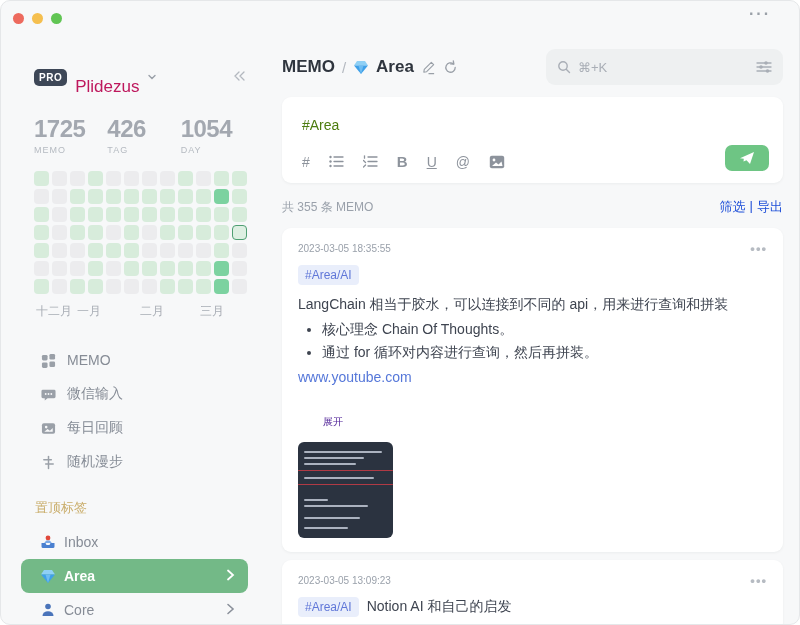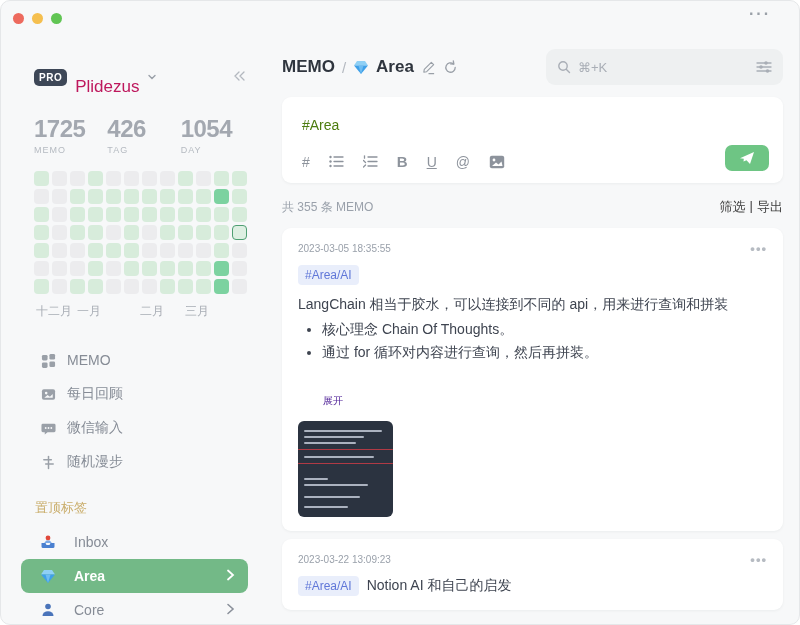--- a/index.html
+++ b/index.html
@@ -34,21 +34,21 @@
   .hm-cell.lv3 { background:#ddefe2; border:1.5px solid #4f9f73; }
   .months { position:relative; margin-top:9px; height:15px; width:213px; }
   .months span { position:absolute; top:0; font-size:12px; color:#a8adb5; }
 
   .nav { margin-top:25px; display:flex; flex-direction:column; }
   .nav-item { height:34px; display:flex; align-items:center; gap:11px; padding-left:7px; color:#868c96; font-size:14px; cursor:default; }
   .nav-item .ico { color:#9aa0a8; display:flex; }
 
   .pinned-header { margin-top:20px; font-size:13px; color:#c9ac69; padding-left:1px; }
   .pinned { margin-top:8px; display:flex; flex-direction:column; }
-  .pinned-item { height:34px; width:227px; margin-left:-13px; padding-left:19px; display:flex; align-items:center; gap:18px; border-radius:8px; font-size:14px; color:#868c96; }
+  .pinned-item { height:34px; width:227px; margin-left:-13px; padding-left:19px; display:flex; align-items:center; gap:8px; border-radius:8px; font-size:14px; color:#868c96; }
   .pinned-item .chev { margin-left:auto; margin-right:13px; color:#8b919b; }
   .pinned-item.active { background:#73b987; color:#fff; font-weight:700; }
   .pinned-item.active .chev { color:#fff; }
 
   
   .main { position:absolute; left:281px; top:34px; right:16px; bottom:0; }
   .main-header { margin-top:14px; height:36px; display:flex; align-items:center; }
   .breadcrumb { display:flex; align-items:center; gap:7px; }
   .bc-root,.bc-current { font-size:17px; font-weight:700; color:#2f353e; }
   .bc-sep { font-size:15px; color:#b4b9c0; }
@@ -60,21 +60,21 @@
   .composer { margin-top:12px; background:#fff; border-radius:9px; padding:20px 20px 13px 20px; box-shadow:0 1px 3px rgba(25,30,40,.05); position:relative; }
   .composer-text { font-size:14px; color:#4d7c0f; }
   .composer-toolbar { margin-top:20px; display:flex; align-items:center; gap:19px; color:#8d939c; }
   .tb { font-size:14px; display:flex; align-items:center; }
   .tb.bold { font-weight:700; font-size:15px; }
   .tb.underline { text-decoration:underline; }
   .send-btn { position:absolute; right:14px; bottom:12px; width:44px; height:26px; background:#6ec584; border:none; border-radius:7px; display:flex; align-items:center; justify-content:center; cursor:pointer; }
 
   .list-bar { margin-top:16px; height:16px; display:flex; align-items:center; }
   .count-text { font-size:12px; color:#9aa1ab; }
-  .list-actions { margin-left:auto; font-size:13px; color:#404040; display:flex; gap:4px; }
+  .list-actions { margin-left:auto; font-size:13px; color:#1d4ed8; display:flex; gap:4px; }
 
   .memo-card { margin-top:13px; background:#fff; border-radius:9px; padding:13px 16px 14px 16px; box-shadow:0 1px 3px rgba(25,30,40,.05); }
   .memo-card + .memo-card { margin-top:8px; }
   .memo-head { display:flex; align-items:center; }
   .memo-time { font-size:10px; color:#9aa1ab; }
   .memo-more { margin-left:auto; color:#b6bbc2; font-size:13px; font-weight:700; letter-spacing:1px; cursor:pointer; }
   .tag-chip { display:inline-block; background:#e9eefb; color:#6077d8; font-size:12px; padding:3px 7px; border-radius:4px; }
   .memo-tagrow { margin-top:9px; }
   .memo-text { margin-top:9px; font-size:14px; color:#3e4450; line-height:1.5; }
   .memo-bullets { margin-top:3px; padding-left:24px; font-size:14px; color:#3e4450; line-height:1.65; }
@@ -214,59 +214,59 @@
         <div class="hm-cell lv1"></div>
         <div class="hm-cell lv1"></div>
         <div class="hm-cell lv1"></div>
         <div class="hm-cell lv2"></div>
         <div class="hm-cell lv0"></div>
       </div>
     <div class="months">
       <span style="left:2px">十二月</span>
       <span style="left:43px">一月</span>
       <span style="left:106px">二月</span>
-      <span style="left:151px">三月</span>
+      <span style="left:166px">三月</span>
     </div>
 
     <div class="nav">
       <div class="nav-item">
         <span class="ico">
           <svg width="15" height="15" viewBox="0 0 16 16">
               <g fill="currentColor">
                 <rect x="1" y="2" width="6" height="6" rx="1.5"></rect>
                 <rect x="9" y="1" width="6" height="6" rx="1.5"></rect>
                 <rect x="1" y="10" width="6" height="6" rx="1.5"></rect>
                 <rect x="9" y="9" width="6" height="6" rx="1.5"></rect>
               </g>
             </svg>
         </span>
         <span>MEMO</span>
       </div>
       <div class="nav-item">
         <span class="ico">
           <svg width="15" height="15" viewBox="0 0 16 16">
-              <rect x="1" y="2.5" width="14" height="11" rx="2" fill="currentColor"></rect>
-              <circle cx="5.5" cy="6.5" r="1.4" fill="#f7f8f9"></circle>
-              <path d="M3.5 11.5 L7 8.5 L9.5 10.5 L12.5 7.5 L12.5 11.5 Z" fill="#f7f8f9"></path>
-            </svg>
-        </span>
-        <span>每日回顾</span>
-      </div>
-      <div class="nav-item">
-        <span class="ico">
-          <svg width="15" height="15" viewBox="0 0 16 16">
               <path fill="currentColor" d="M2 3 h12 a1.5 1.5 0 0 1 1.5 1.5 v6 a1.5 1.5 0 0 1 -1.5 1.5 h-7 l-3 2.5 v-2.5 h-2 a1.5 1.5 0 0 1 -1.5 -1.5 v-6 A1.5 1.5 0 0 1 2 3 Z"></path>
               <g fill="#f7f8f9">
                 <circle cx="5" cy="7.5" r="1"></circle>
                 <circle cx="8" cy="7.5" r="1"></circle>
                 <circle cx="11" cy="7.5" r="1"></circle>
               </g>
             </svg>
         </span>
         <span>微信输入</span>
+      </div>
+      <div class="nav-item">
+        <span class="ico">
+          <svg width="15" height="15" viewBox="0 0 16 16">
+              <rect x="1" y="2.5" width="14" height="11" rx="2" fill="currentColor"></rect>
+              <circle cx="5.5" cy="6.5" r="1.4" fill="#f7f8f9"></circle>
+              <path d="M3.5 11.5 L7 8.5 L9.5 10.5 L12.5 7.5 L12.5 11.5 Z" fill="#f7f8f9"></path>
+            </svg>
+        </span>
+        <span>每日回顾</span>
       </div>
       <div class="nav-item">
         <span class="ico">
           <svg width="15" height="15" viewBox="0 0 16 16">
               <g stroke="currentColor" stroke-width="1.6" stroke-linecap="round">
                 <line x1="8" y1="1.5" x2="8" y2="14.5"></line>
                 <line x1="3" y1="5" x2="11" y2="5"></line>
                 <line x1="5" y1="9.5" x2="13" y2="9.5"></line>
               </g>
             </svg>
@@ -452,41 +452,42 @@
         <span class="memo-more">•••</span>
       </div>
       <div class="memo-tagrow">
         <span class="tag-chip">#Area/AI</span>
       </div>
       <div class="memo-text">LangChain 相当于胶水，可以连接到不同的 api，用来进行查询和拼装</div>
       <ul class="memo-bullets">
         <li>核心理念 Chain Of Thoughts。</li>
         <li>通过 for 循环对内容进行查询，然后再拼装。</li>
       </ul>
+      <div class="memo-link">www.youtube.com</div>
       <div class="memo-expand">展开</div>
       <div class="memo-thumb">
         <div class="code-line" style="width:78px"></div>
         <div class="code-line" style="width:60px"></div>
         <div class="code-line" style="width:52px"></div>
         <div class="code-line red"></div>
         <div class="code-line" style="width:70px"></div>
         <div class="code-line red"></div>
         <div style="height:8px"></div>
         <div class="code-line" style="width:24px"></div>
         <div class="code-line" style="width:64px"></div>
         <div style="height:6px"></div>
         <div class="code-line" style="width:56px"></div>
         <div style="height:4px"></div>
         <div class="code-line" style="width:44px"></div>
       </div>
     </div>
 
     <div class="memo-card">
       <div class="memo-head">
-        <span class="memo-time">2023-03-22 13:09:23</span>
+        <span class="memo-time">2023-03-05 13:09:23</span>
         <span class="memo-more">•••</span>
       </div>
       <div class="inline-row">
         <span class="tag-chip">#Area/AI</span>
         <span>Notion AI 和自己的启发</span>
       </div>
     </div>
 
   </div>
 </div>

